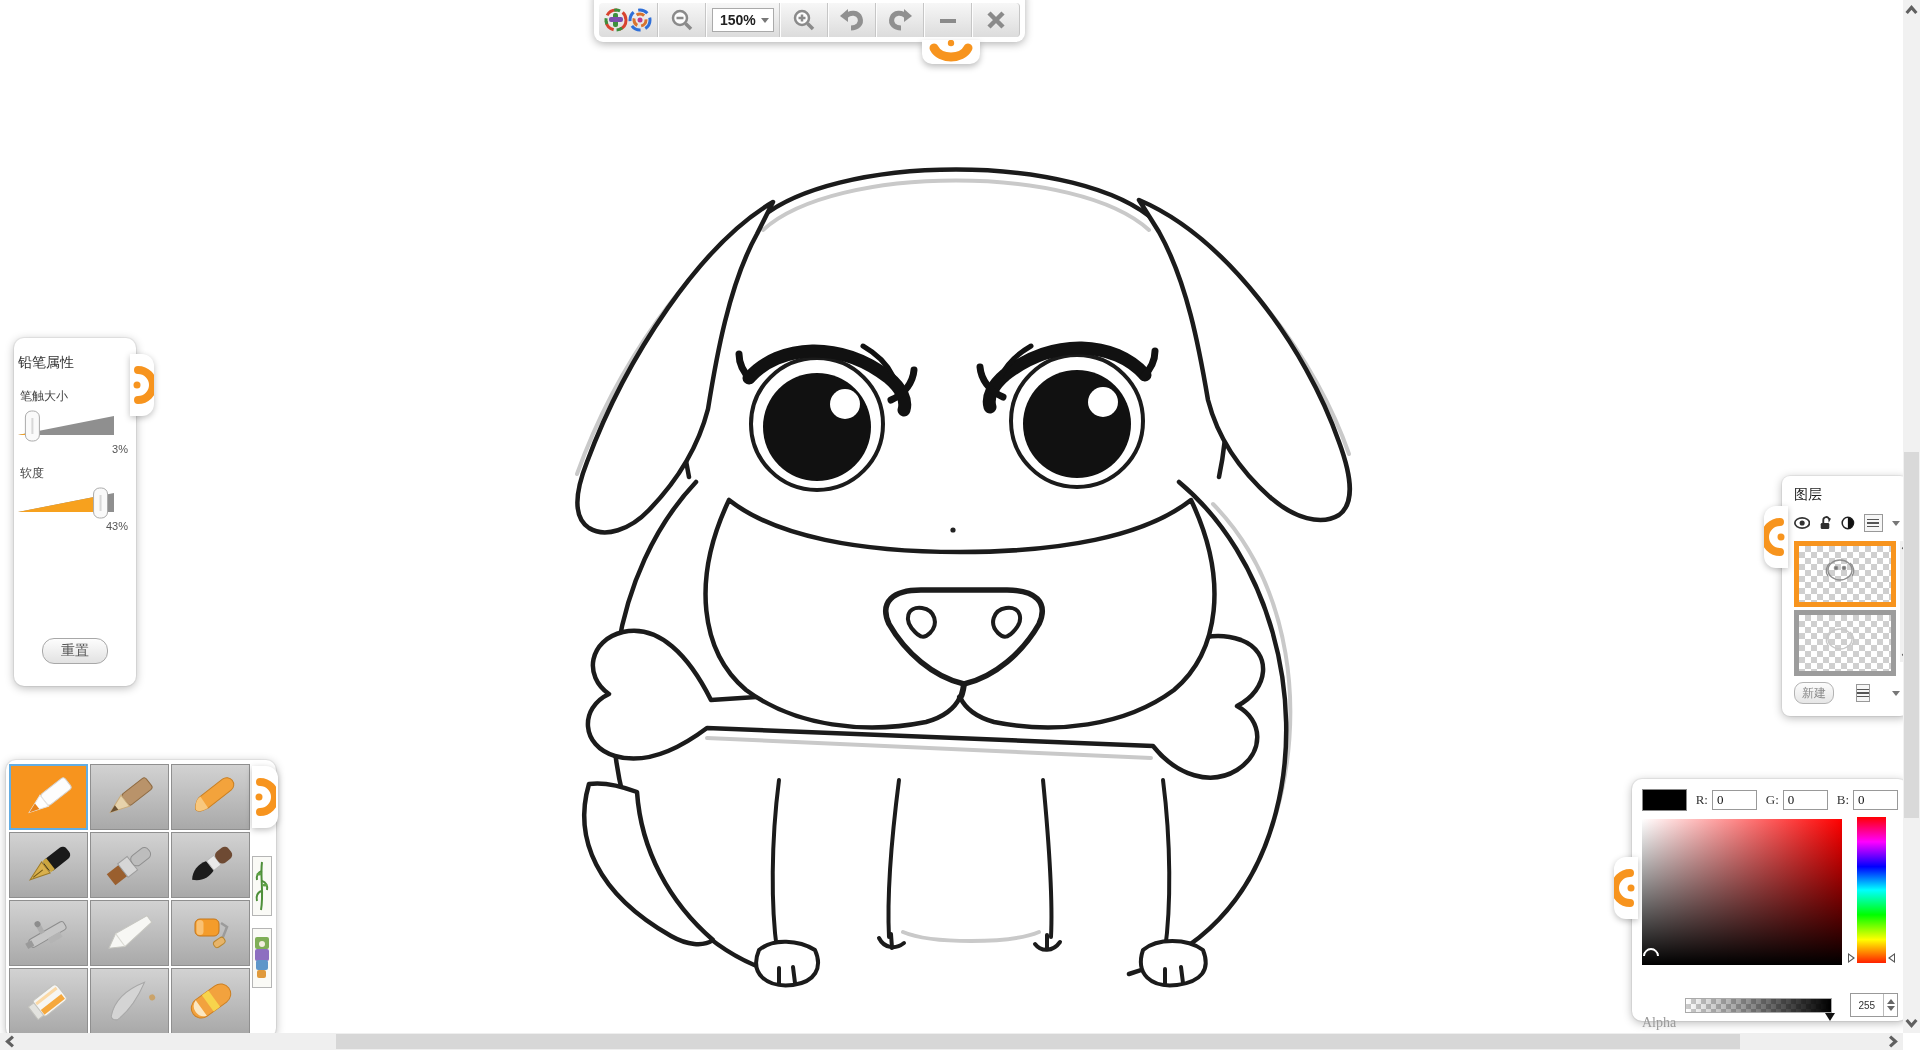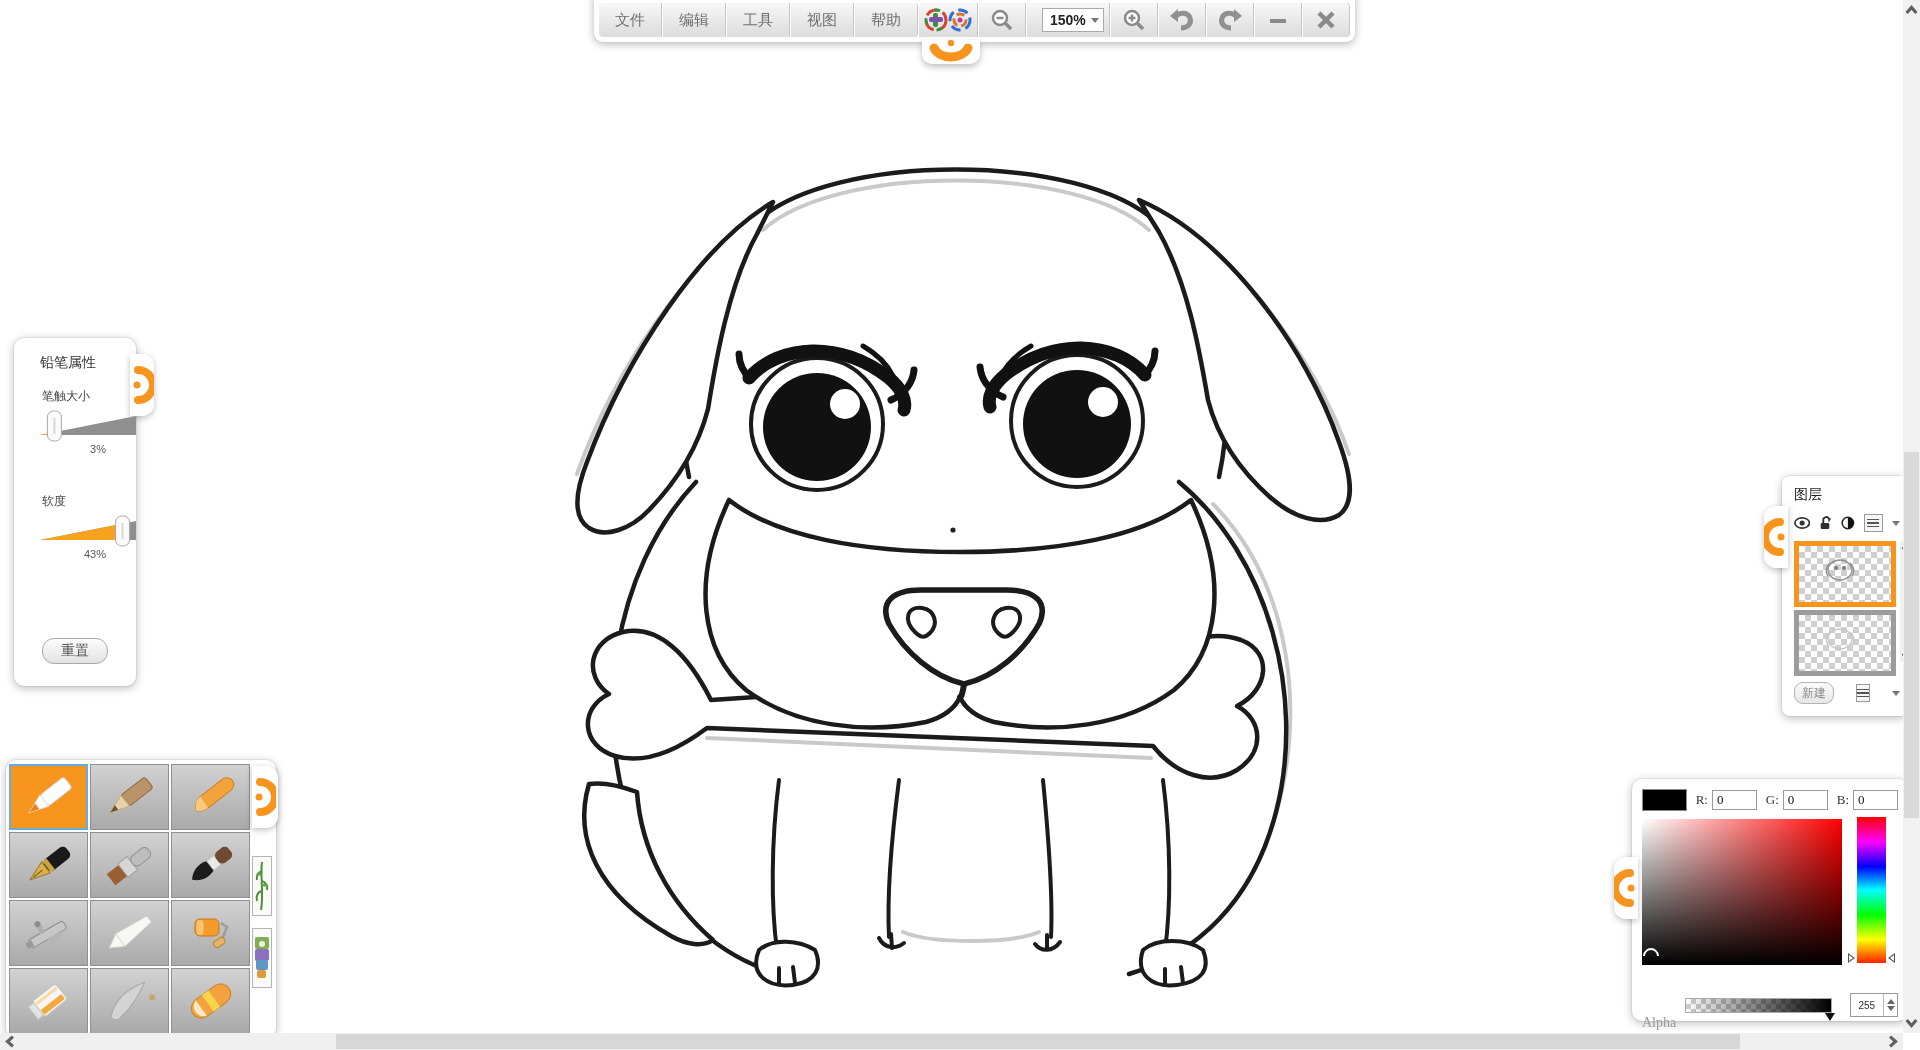--- a/index.html
+++ b/index.html
@@ -25,21 +25,21 @@
   .tb-btn{
     height:34px;display:flex;align-items:center;justify-content:center;
     background:linear-gradient(#f7f7f7,#dcdcdc);
     border-right:1px solid #c6c6c6;border-left:1px solid #fdfdfd;
     color:#6f6f6f;font-size:15px;cursor:default;white-space:nowrap;
   }
   .tb-btn:first-child{border-left:none;border-radius:4px 0 0 4px;}
   .tb-btn:last-child{border-radius:0 4px 4px 0;}
   .menu-btn{width:62px;}
   .icon-btn{width:46px;}
-  #zoom-field-wrap{width:72px;background:linear-gradient(#f7f7f7,#dcdcdc);padding-left:10px;}
+  #zoom-field-wrap{width:72px;background:linear-gradient(#f7f7f7,#dcdcdc);}
   #zoom-field{
     width:62px;height:24px;background:#fff;border:1px solid #aaa;
     display:flex;align-items:center;justify-content:space-between;
     padding:0 4px 0 7px;box-sizing:border-box;
     font-size:14px;font-weight:bold;color:#222;
   }
   .dd-arrow{width:0;height:0;border-left:4px solid transparent;border-right:4px solid transparent;border-top:5px solid #777;}
   #smile-tab{
     position:absolute;left:922px;top:40px;width:58px;height:24px;
     background:#fff;border-radius:0 0 10px 10px;
@@ -47,21 +47,21 @@
   }
   
   .handle{
     position:absolute;width:24px;height:62px;background:#fff;
     box-shadow:0 2px 6px rgba(0,0,0,.25);
   }
   .handle.right{border-radius:0 12px 12px 0;}
   .handle.left{border-radius:12px 0 0 12px;}
   
   #pencil-panel{left:14px;top:338px;width:122px;height:348px;}
-  #pencil-panel .inner{padding:16px 26px;}
+  #pencil-panel .inner{padding:16px 4px;}
   .pp-title{font-size:14px;color:#333;margin-bottom:16px;}
   .pp-label{font-size:12px;color:#444;margin:10px 0 4px 2px;}
   .slider{position:relative;width:98px;height:34px;}
   .slider svg{position:absolute;left:0;top:0;}
   .pp-value{font-size:11px;color:#555;text-align:right;margin:0 4px 6px 0;}
   #reset-btn{
     position:absolute;left:50%;transform:translateX(-50%);bottom:22px;
     width:64px;height:24px;border-radius:12px;border:1px solid #a8a8a8;
     background:linear-gradient(#fdfdfd,#e2e2e2);
     font-size:14px;color:#555;display:flex;align-items:center;justify-content:center;
@@ -247,27 +247,20 @@
                C512,520 484,545 453,552 C422,545 394,520 378,492 Z" fill="#fff" stroke-width="5.5"></path>
       <path d="M404,500 C392,488 396,474 411,476 C424,478 428,492 419,501 C413,507 409,505 404,500 Z" stroke-width="4" fill="#fff"></path>
       <path d="M502,500 C514,488 510,474 495,476 C482,478 478,492 487,501 C493,507 497,505 502,500 Z" stroke-width="4" fill="#fff"></path>
       <path d="M453,552 C452,560 450,566 449,565" stroke-width="6"></path>
     </g>
   </svg>
 </div>
 
 <div id="toolbar">
 
-  <div style="display:flex" id="menu-buttons">
-      <div class="tb-btn menu-btn">文件</div>
-      <div class="tb-btn menu-btn">编辑</div>
-      <div class="tb-btn menu-btn">工具</div>
-      <div class="tb-btn menu-btn">视图</div>
-      <div class="tb-btn menu-btn">帮助</div>
-    </div>
 
   <div class="tb-btn" style="width:58px">
     <svg width="48" height="26" viewBox="0 0 48 26">
       <circle cx="12" cy="13" r="10" fill="none" stroke="#d8432f" stroke-width="3" stroke-dasharray="12 6"></circle>
       <circle cx="12" cy="13" r="10" fill="none" stroke="#3d8f3d" stroke-width="3" stroke-dasharray="6 12" stroke-dashoffset="9"></circle>
       <rect x="9" y="6" width="5" height="14" rx="2" fill="#3d8f3d"></rect>
       <rect x="5" y="10" width="14" height="5" rx="2" fill="#7c4fb0"></rect>
       <circle cx="36" cy="13" r="10" fill="none" stroke="#2f6fd8" stroke-width="3" stroke-dasharray="10 5"></circle>
       <circle cx="36" cy="13" r="6" fill="none" stroke="#d8742f" stroke-width="3" stroke-dasharray="8 4"></circle>
       <circle cx="36" cy="13" r="2.5" fill="#c23a8a"></circle>
@@ -346,21 +339,21 @@
     <div class="slider">
       <svg width="98" height="34" viewBox="0 0 98 34" id="slider-size">
           <polygon points="0,26 96,7 96,26" fill="#8f8f8f"></polygon>
           <polygon points="0,26 14.4,23.15 14.4,26" fill="#f7a11e"></polygon>
           <rect x="7.4" y="2" width="14" height="30" rx="6" fill="#fafafa" stroke="#ababab"></rect>
           <line x1="14.4" y1="9" x2="14.4" y2="25" stroke="#d8d8d8" stroke-width="2"></line>
         </svg>
     </div>
     <div class="pp-value">3%</div>
 
-    <div class="pp-label" style="margin-top:38px">软度</div>
+    <div class="pp-label" style="margin-top:10px">软度</div>
     <div class="slider">
       <svg width="98" height="34" viewBox="0 0 98 34" id="slider-soft">
           <polygon points="0,26 96,7 96,26" fill="#8f8f8f"></polygon>
           <polygon points="0,26 82.56,9.66 82.56,26" fill="#f7a11e"></polygon>
           <rect x="75.56" y="2" width="14" height="30" rx="6" fill="#fafafa" stroke="#ababab"></rect>
           <line x1="82.56" y1="9" x2="82.56" y2="25" stroke="#d8d8d8" stroke-width="2"></line>
         </svg>
     </div>
     <div class="pp-value">43%</div>
 

